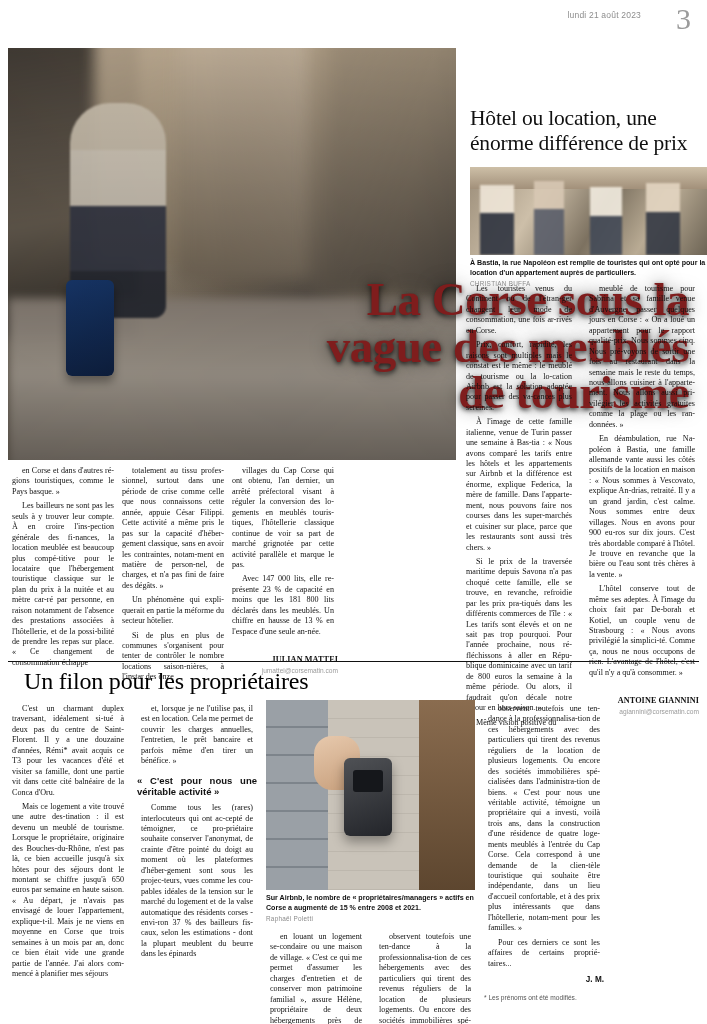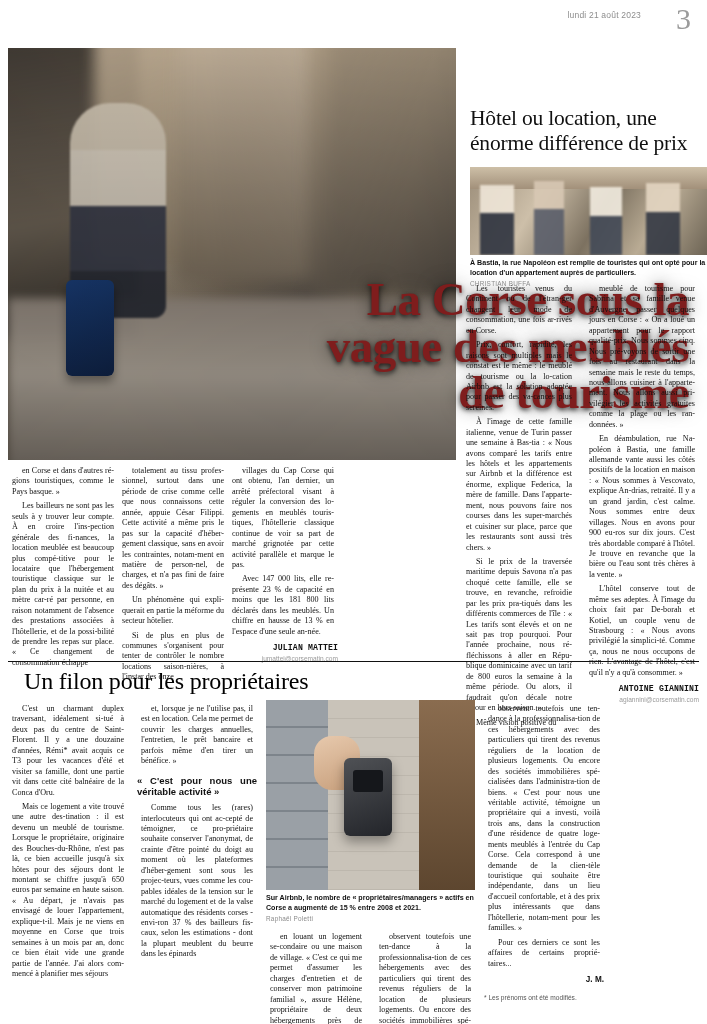--- a/index.html
+++ b/index.html
@@ -105,22 +105,22 @@
 
   .promo-box {
     position:absolute; left:352px; top:462px; width:112px;
     text-align:right;
     font-family:"Liberation Sans", sans-serif;
     font-size:7.3px; font-weight:700; line-height:1.35; color:#111;
   }
   .promo-box .credit{ text-align:right; font-weight:400; }
 
   .byline {
-    font-family:Liberation Mono, monospace;
-    font-size:8.2px; font-weight:700; text-align:right; margin-top:6px; letter-spacing:.1px;
+    font-family:Liberation Serif, serif;
+    font-size:8.2px; font-weight:700; text-align:right; margin-top:18px; letter-spacing:.1px;
   }
   .byline-mail {
     font-family:"Liberation Sans", sans-serif;
     font-size:6.6px; color:#9a9a9a; text-align:right; margin-top:1px;
   }
 
   .right-body { position:absolute; left:462px; top:280px; width:237px; display:flex; gap:9px; }
   .right-body .col { width:114px; }
 
   

